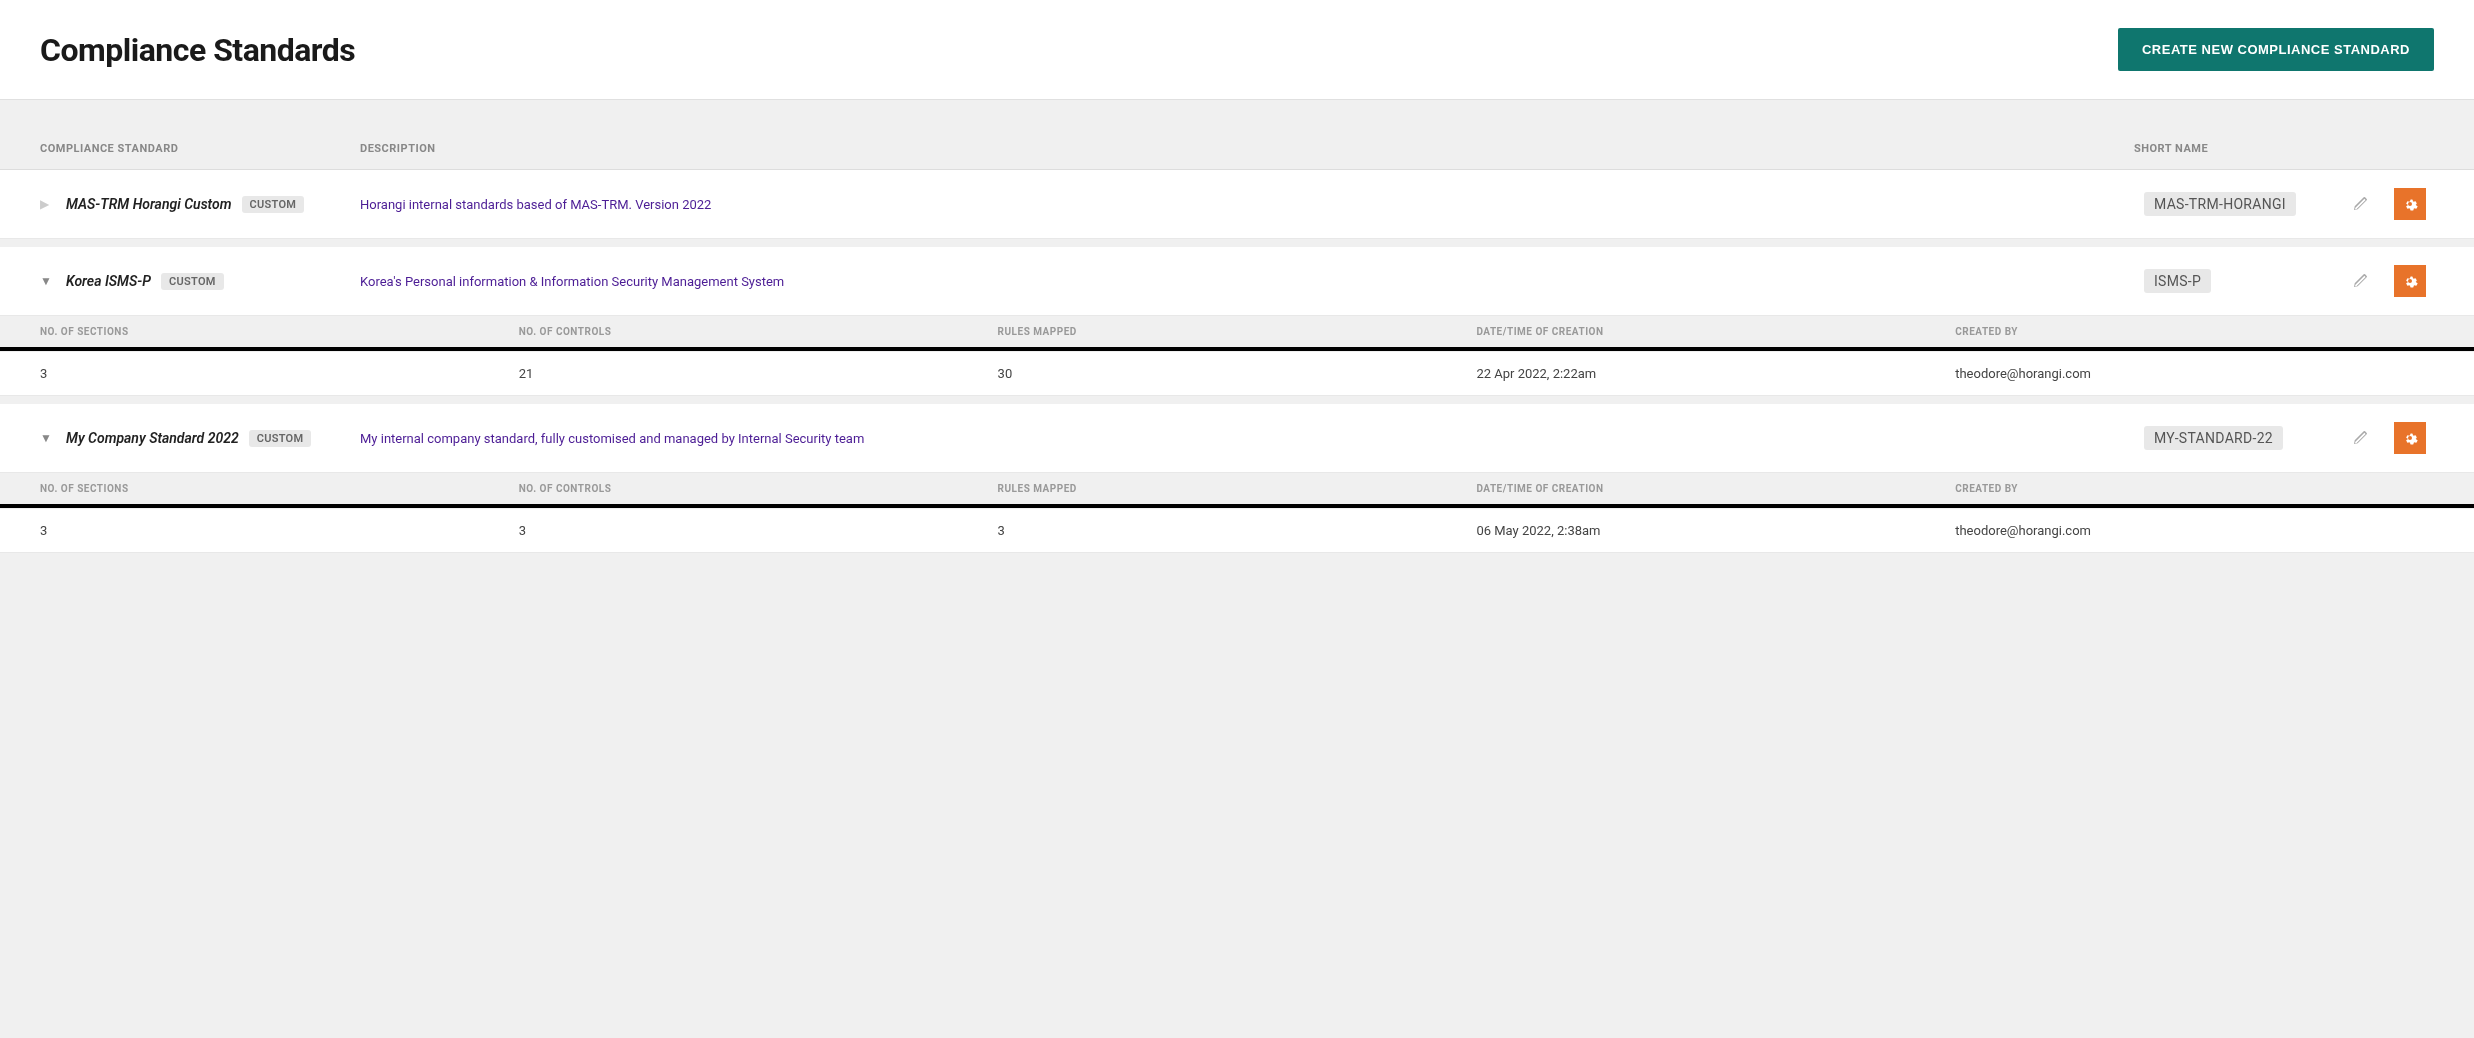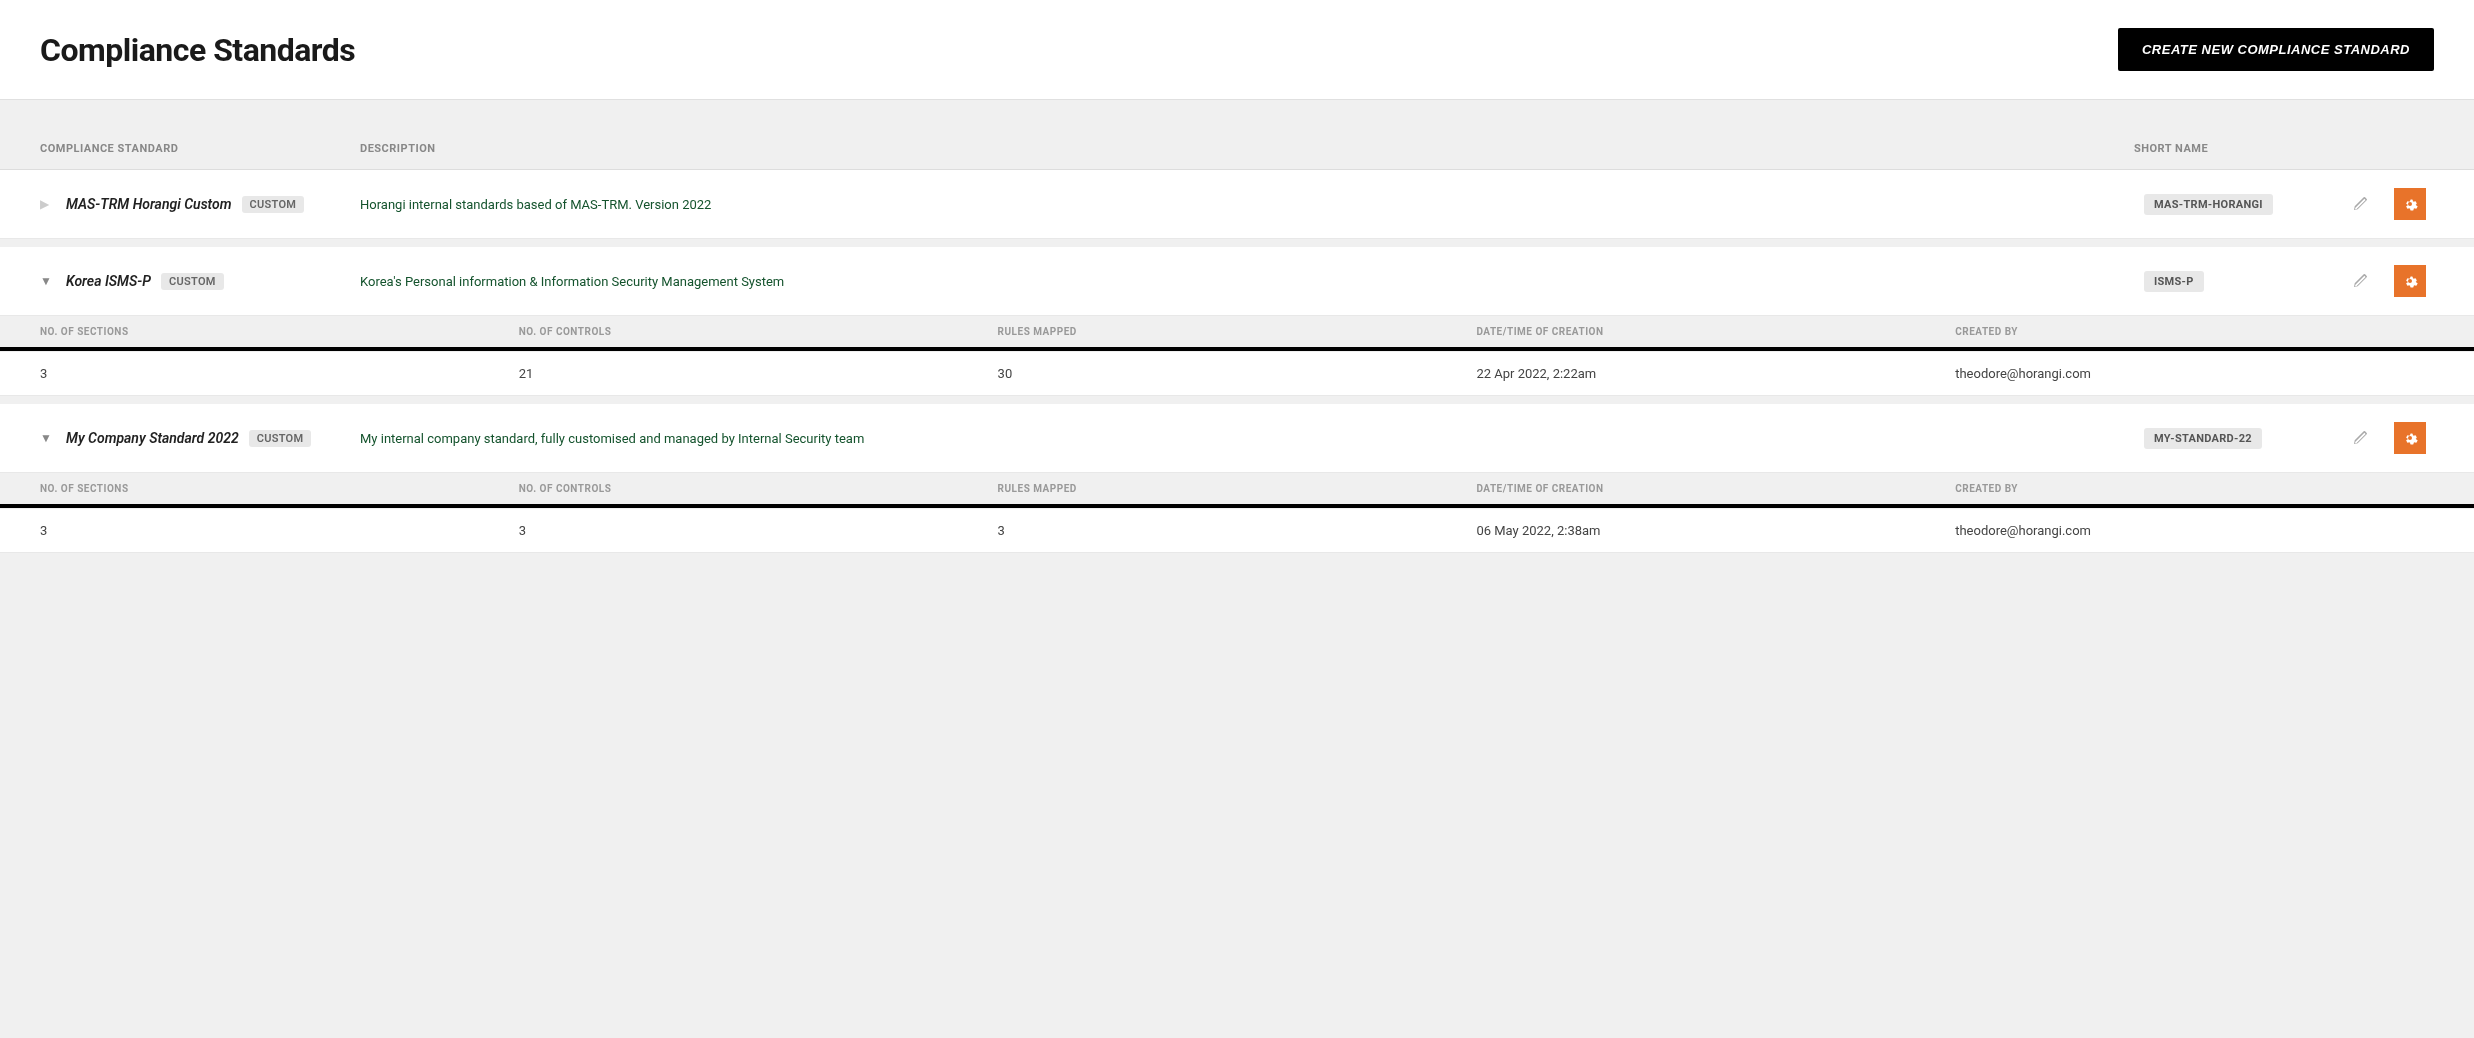--- a/index.html
+++ b/index.html
@@ -20,31 +20,30 @@
     }
 
     .page-title {
       font-size: 32px;
       font-weight: 700;
       color: #1a1a1a;
       letter-spacing: -0.5px;
     }
 
     .create-btn {
-      background: #000000;
+      background: #0f766e;
       color: #fff;
       border: none;
       padding: 14px 24px;
       font-size: 13px;
       font-weight: 700;
       letter-spacing: 0.5px;
       text-transform: uppercase;
       cursor: pointer;
       border-radius: 2px;
-      font-style: italic;
     }
 
     .content {
       padding: 0;
     }
 
     
     .col-headers {
       display: grid;
       grid-template-columns: 320px 1fr 200px 60px 40px;
@@ -105,29 +104,29 @@
       font-weight: 600;
       padding: 2px 8px;
       border-radius: 3px;
       text-transform: uppercase;
       letter-spacing: 0.3px;
       flex-shrink: 0;
     }
 
     .standard-desc {
       font-size: 13px;
-      color: #14532d;
+      color: #4c1d95;
       padding-right: 20px;
     }
 
     .short-name-badge {
       background: #e8e8e8;
       color: #555;
-      font-size: 11px;
-      font-weight: 700;
+      font-size: 14px;
+      font-weight: 400;
       padding: 4px 10px;
       border-radius: 3px;
       letter-spacing: 0.3px;
       display: inline-block;
     }
 
     .edit-icon-btn {
       width: 32px;
       height: 32px;
       display: flex;

